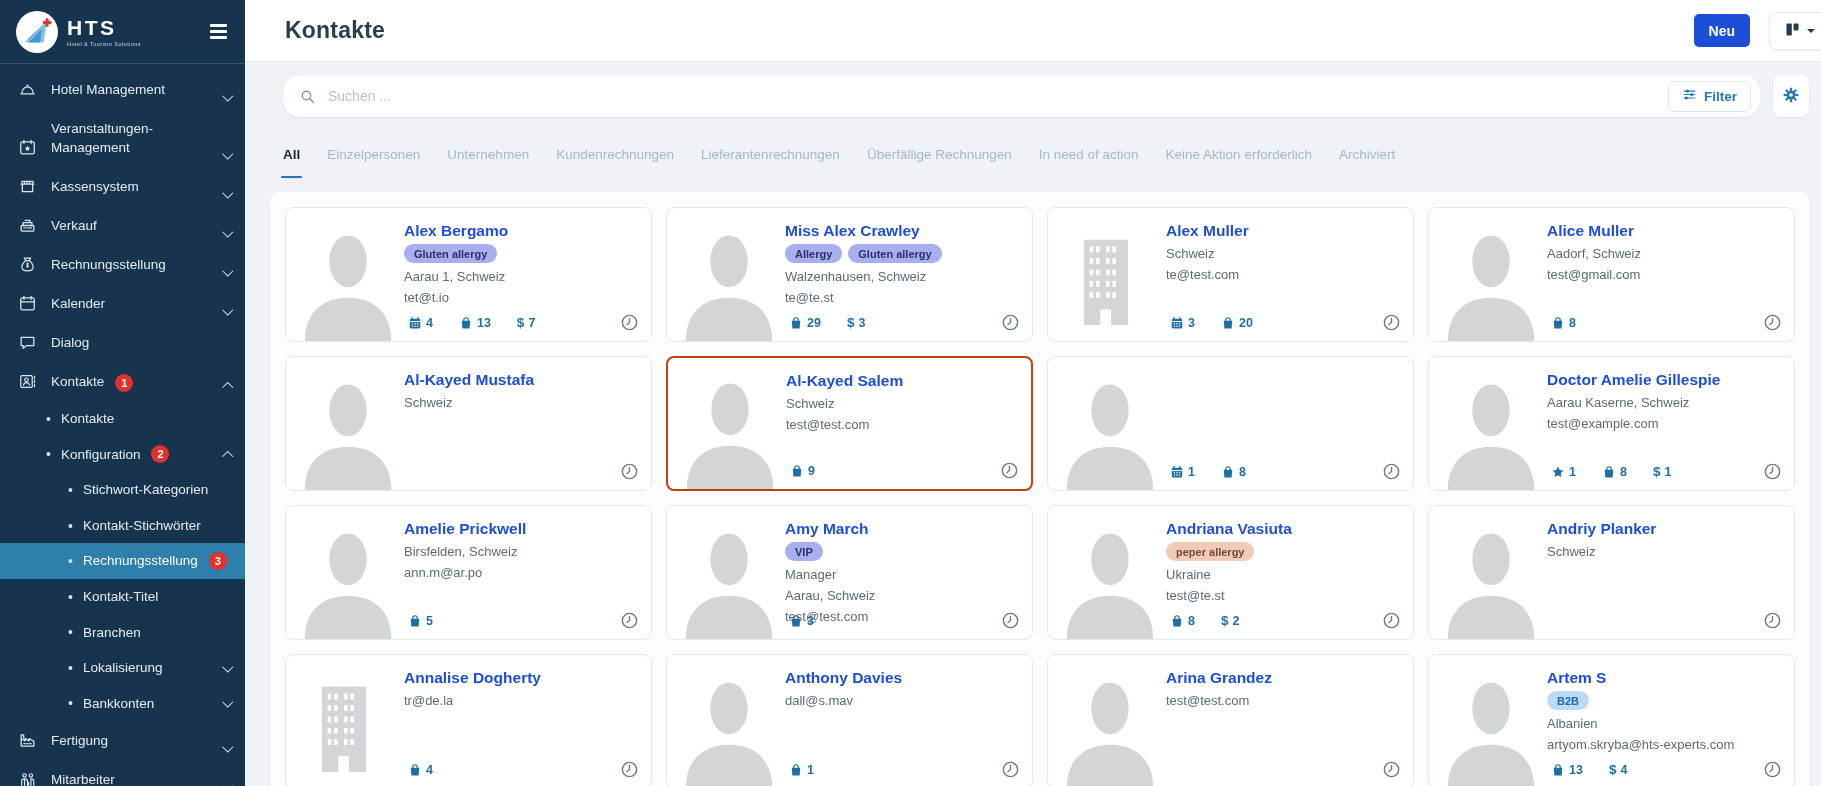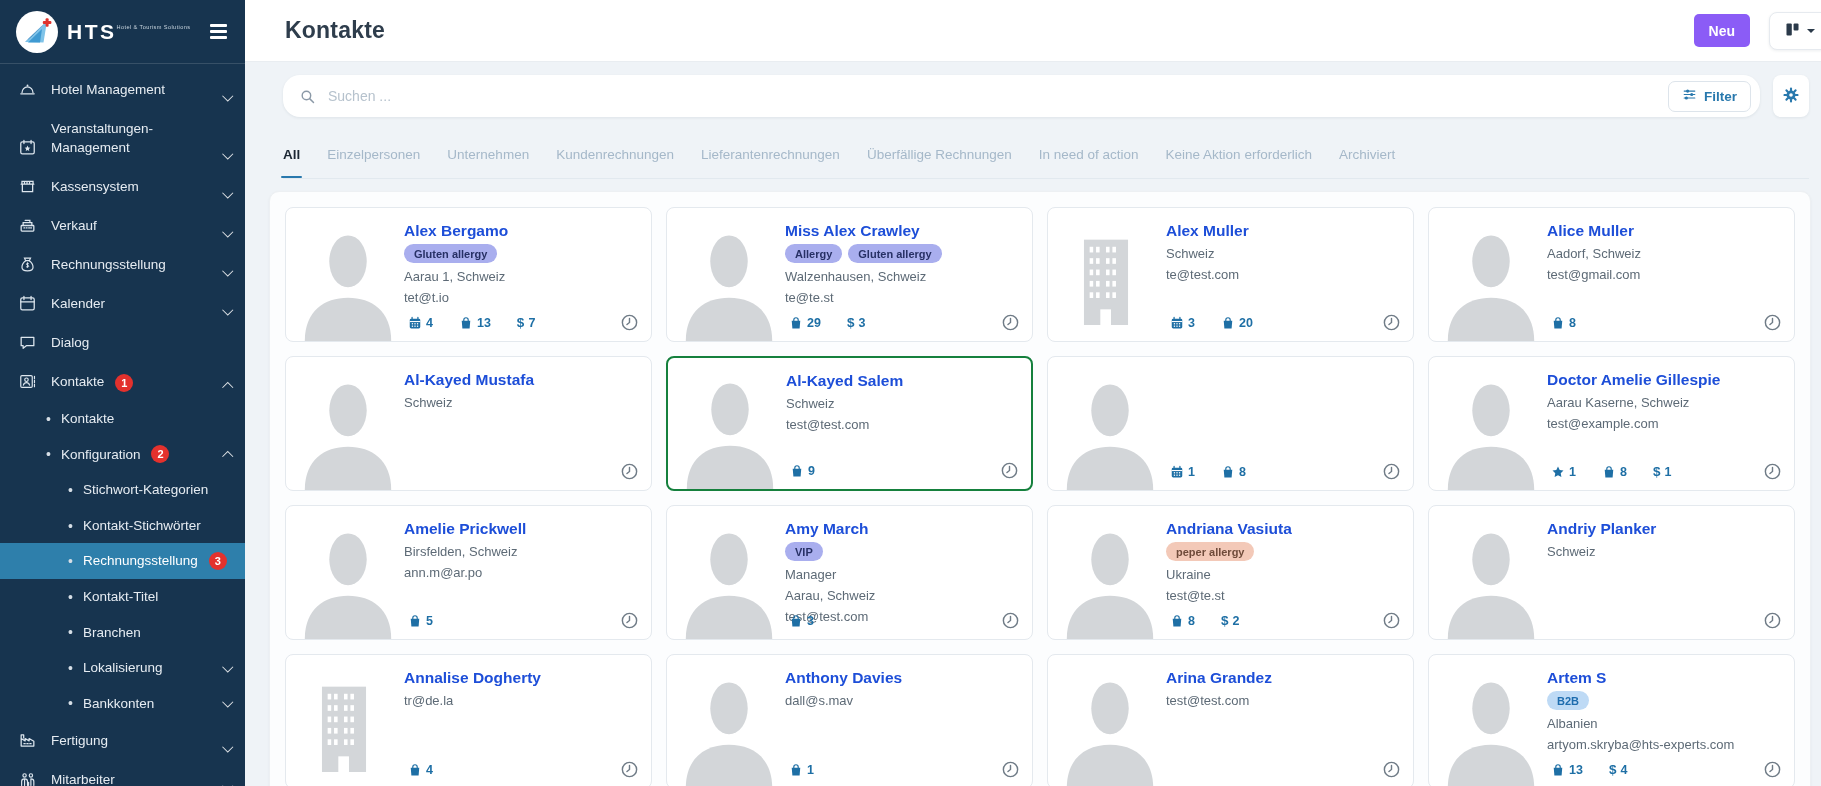--- a/index.html
+++ b/index.html
@@ -5,21 +5,21 @@
   * { box-sizing: border-box; margin: 0; padding: 0; }
   html,body { width:1821px; height:786px; overflow:hidden; }
   body { font-family:"Liberation Sans","DejaVu Sans",sans-serif; background:#eff3f7; }
   .screen { width:1821px; height:786px; display:flex; }
 
   
   .sidebar { width:245px; flex:none; background:#17344f; color:#e9eef3; overflow:hidden; }
   .logo-row { display:flex; align-items:center; padding:12px 16px 12px 16px; height:64px;
               border-bottom:1px solid rgba(255,255,255,.14); }
   .logo-mark { width:42px; height:42px; flex:none; }
-  .logo-text { display:flex; flex-direction:row; margin-left:9px; }
+  .logo-text { display:flex; flex-direction:column; margin-left:9px; }
   .logo-title { font-size:21px; font-weight:700; letter-spacing:2.5px; color:#fff; line-height:1; }
   .logo-sub { font-size:5.6px; letter-spacing:.4px; color:#c9d5df; margin-top:3px; }
   .hamburger { margin-left:auto; display:flex; flex-direction:column; gap:3.5px; cursor:pointer; padding:4px 2px; }
   .hamburger i { display:block; width:17px; height:2.4px; background:#fff; border-radius:1px; }
 
   .nav { padding-top:6px; }
   .nav-item { display:flex; align-items:center; cursor:pointer; font-size:13.5px; color:#e6ecf2; }
   .nav-item.lvl0 { padding:9.5px 14px 9.5px 18px;align-items:flex-end; }
   .nav-item.lvl1 { padding:8px 14px 8px 46px; }
   .nav-item.lvl2 { padding:8px 14px 8px 68px; }
@@ -33,21 +33,21 @@
   .chev { flex:none; width:7.5px; height:7.5px; border-right:1.7px solid rgba(255,255,255,.85);
           border-bottom:1.7px solid rgba(255,255,255,.85); margin-left:auto; }
   .chev-down { transform:rotate(45deg); margin-top:-3px; }
   .chev-up { transform:rotate(-135deg); margin-top:4px; }
 
   
   .main { flex:1; display:flex; flex-direction:column; min-width:0; background:#eff3f7; }
   .topbar { height:62px; flex:none; background:#fff; display:flex; align-items:center;
             padding-left:40px; border-bottom:1px solid #e9edf1; }
   .title { font-size:23px; font-weight:700; color:#2e3d4c; letter-spacing:.2px; flex:1; }
-  .btn-new { height:33px; padding:0 15px; background:#8b5cf6; color:#fff; font-size:14px; font-weight:700;
+  .btn-new { height:33px; padding:0 15px; background:#1d4ed8; color:#fff; font-size:14px; font-weight:700;
              border:0; border-radius:5px; cursor:pointer; font-family:inherit; }
   .btn-view { height:38px; width:60px; margin:0 -8px 0 19px; background:#fff; border:1px solid #e6eaef;
               border-radius:8px; box-shadow:0 1px 3px rgba(25,45,70,.08); display:flex; align-items:center;
               justify-content:center; gap:6px; cursor:pointer; color:#2b3a4a; flex:none; }
   .btn-view svg { width:17px; height:17px; }
   .caret { width:0; height:0; border-left:4px solid transparent; border-right:4px solid transparent;
            border-top:4.5px solid #2b3a4a; }
 
   .content { flex:1; overflow:hidden; }
 
@@ -73,21 +73,21 @@
   .tab.active { color:#1b2633; font-weight:700; }
   .tab.active::after { content:""; position:absolute; left:-2px; right:-2px; bottom:-16px; height:2.5px;
                        background:#2878ad; border-radius:2px; }
 
   .panel { background:#fcfdfe; border:1px solid #edf0f3; border-radius:10px; margin:12px 10px 0 24px;
            padding:15px; height:680px; box-shadow:0 1px 3px rgba(20,40,60,.05); }
   .grid { display:grid; grid-template-columns:repeat(4,1fr); gap:14px; }
 
   .card { height:135px; position:relative; background:#fff; border:1px solid #e4e9ee; border-radius:8px;
           display:flex; overflow:hidden; cursor:pointer; }
-  .card.selected { border:2px solid #15803d; }
+  .card.selected { border:2px solid #c2410c; }
   .avatar { width:118px; flex:none; position:relative; }
   .avatar svg { position:absolute; }
   .avatar.person svg { left:14px; bottom:0; width:96px; height:118px; }
   .avatar.company svg { left:26px; bottom:16px; width:64px; height:92px; }
   .card-body { flex:1; padding:14px 12px 8px 0; min-width:0; }
   .cname { font-size:15.5px; font-weight:700; color:#1d4ed8; margin-bottom:3px; }
   .tags { display:flex; gap:6px; margin:4px 0 3px; flex-wrap:wrap; }
   .tag { font-size:11px; font-weight:700; padding:3.5px 10px; border-radius:10px; white-space:nowrap; }
   .tag-lavender { background:#a9aeee; color:#273065; }
   .tag-salmon { background:#f3c9b8; color:#6f4b3a; }

